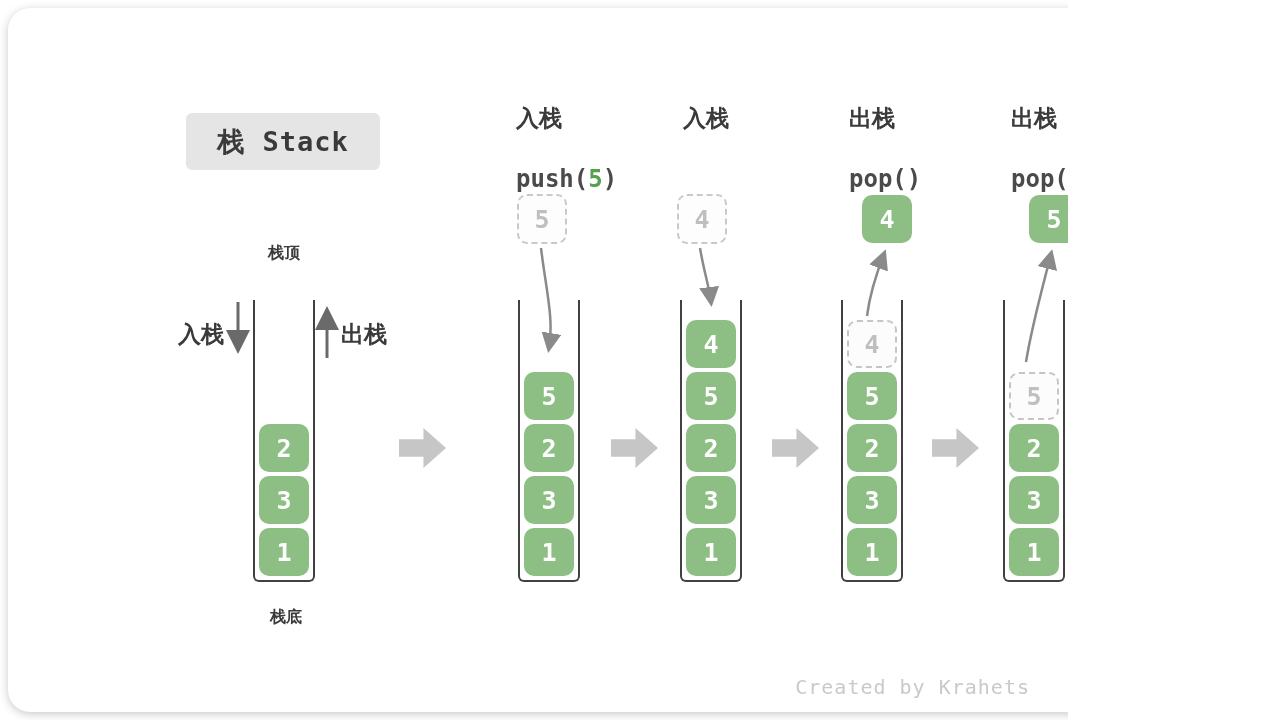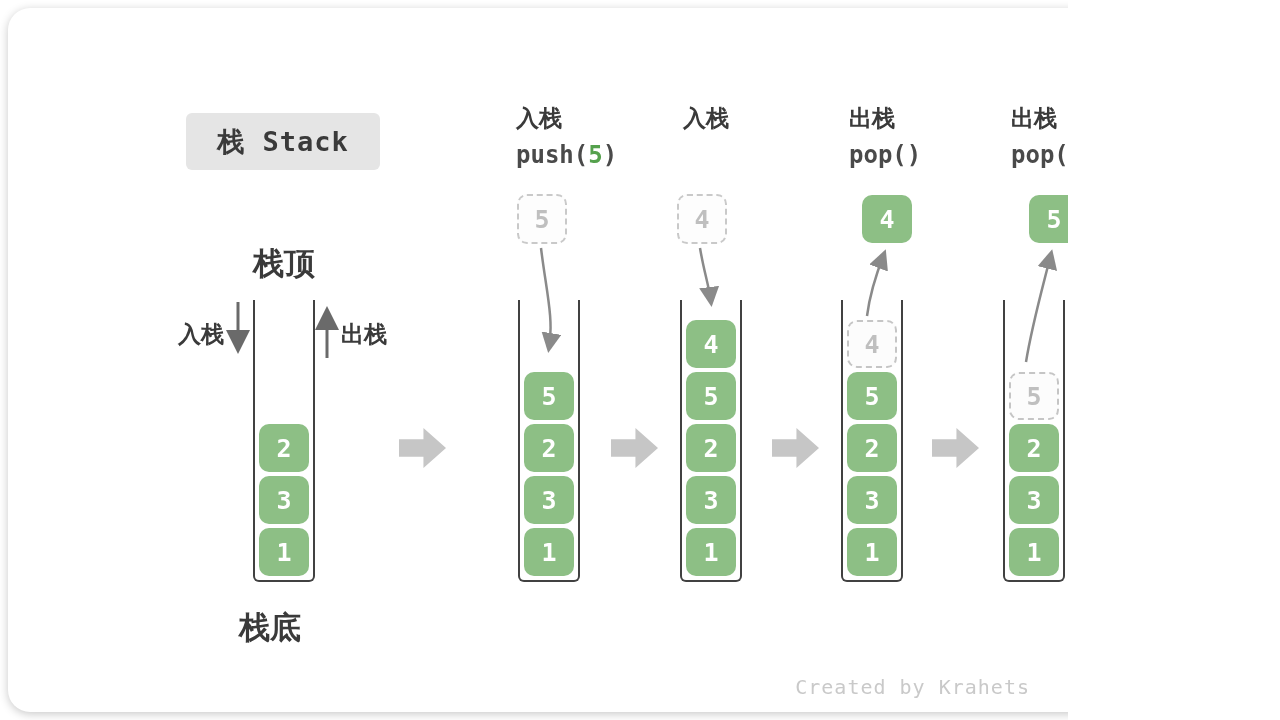--- a/index.html
+++ b/index.html
@@ -27,21 +27,21 @@
   
   .op {
     position: absolute; top: 103px; width: 160px;
     display: flex; flex-direction: column; gap: 7px;
   }
   .op .op-name {
     font-size: 23px; font-weight: bold; color: #3a3a3a; line-height: 30px;
   }
   .op .op-code {
     font-family: "DejaVu Sans Mono", monospace;
-    font-size: 24px; color: #4a4a4a; line-height: 30px; font-weight: bold;
+    font-size: 24px; color: #4a4a4a; line-height: 30px; font-weight: bold; margin-top: 24px;
   }
   .op .op-arg { color: #55a14d; font-weight: bold; }
 
   
   .stackbox {
     position: absolute; top: 300px; width: 62px; height: 282px;
     background: #ffffff;
     border-left: 2px solid #414141; border-right: 2px solid #414141;
     border-bottom: 2px solid #414141; border-radius: 0 0 6px 6px;
     display: flex; flex-direction: column; justify-content: flex-end;
@@ -62,21 +62,21 @@
   .float-cell {
     position: absolute; width: 50px; height: 50px; border-radius: 10px;
     display: flex; align-items: center; justify-content: center;
     font-family: "DejaVu Sans Mono", monospace; font-size: 25px; font-weight: bold;
   }
   .float-cell.ghost { background: #fdfdfd; border: 2px dashed #c9c9c9; color: #bfbfbf; }
   .float-cell.solid { background: #8dbf85; color: #ffffff; height: 48px; }
 
   
   .side-label {
-    position: absolute; font-size: 31px; font-weight: bold; color: #3a3a3a;
+    position: absolute; font-size: 16px; font-weight: bold; color: #3a3a3a;
   }
 
   
   .block-arrow {
     position: absolute; top: 428px; width: 47px; height: 40px; background: #c6c6c6;
     clip-path: polygon(0 28%, 52% 28%, 52% 0, 100% 50%, 52% 100%, 52% 72%, 0 72%);
   }
 
   .watermark {
     position: absolute; right: 38px; top: 675px;
@@ -107,21 +107,21 @@
   <div class="op" style="left:849px">
     <div class="op-name">出栈</div>
     <div class="op-code"><span>pop(</span><span class="op-arg"></span><span>)</span></div>
   </div>
   <div class="op" style="left:1011px">
     <div class="op-name">出栈</div>
     <div class="op-code"><span>pop(</span><span class="op-arg"></span><span>)</span></div>
   </div>
 
   <div class="side-label" style="left:253px; top:243px; width:62px; text-align:center">栈顶</div>
-  <div class="side-label" style="left:239px; top:607px; width:62px; ">栈底</div>
+  <div class="side-label" style="left:255px; top:607px; width:62px; text-align:center">栈底</div>
   <div class="side-label" style="left:178px; top:319px; font-size:23px">入栈</div>
   <div class="side-label" style="left:341px; top:319px; font-size:23px">出栈</div>
 
   <div class="float-cell ghost" style="left:517px; top:194px">5</div>
   <div class="float-cell ghost" style="left:677px; top:194px">4</div>
   <div class="float-cell solid" style="left:862px; top:195px">4</div>
   <div class="float-cell solid" style="left:1029px; top:195px">5</div>
 
   <div class="stackbox" style="left:253px">
     <div class="cell">2</div>

